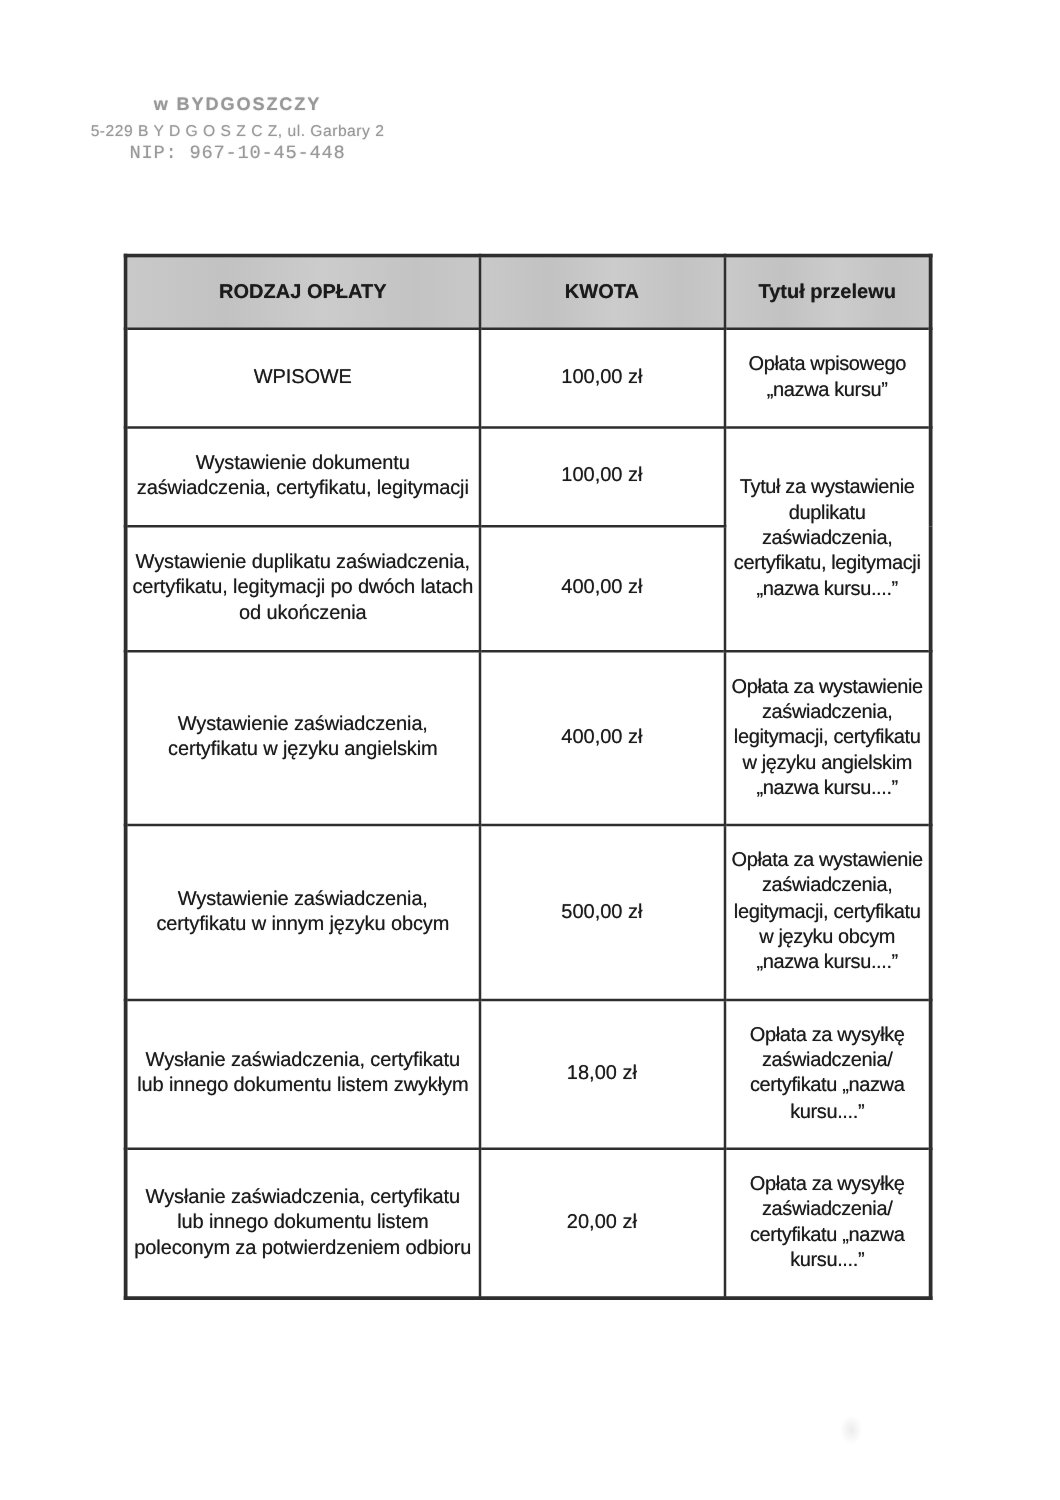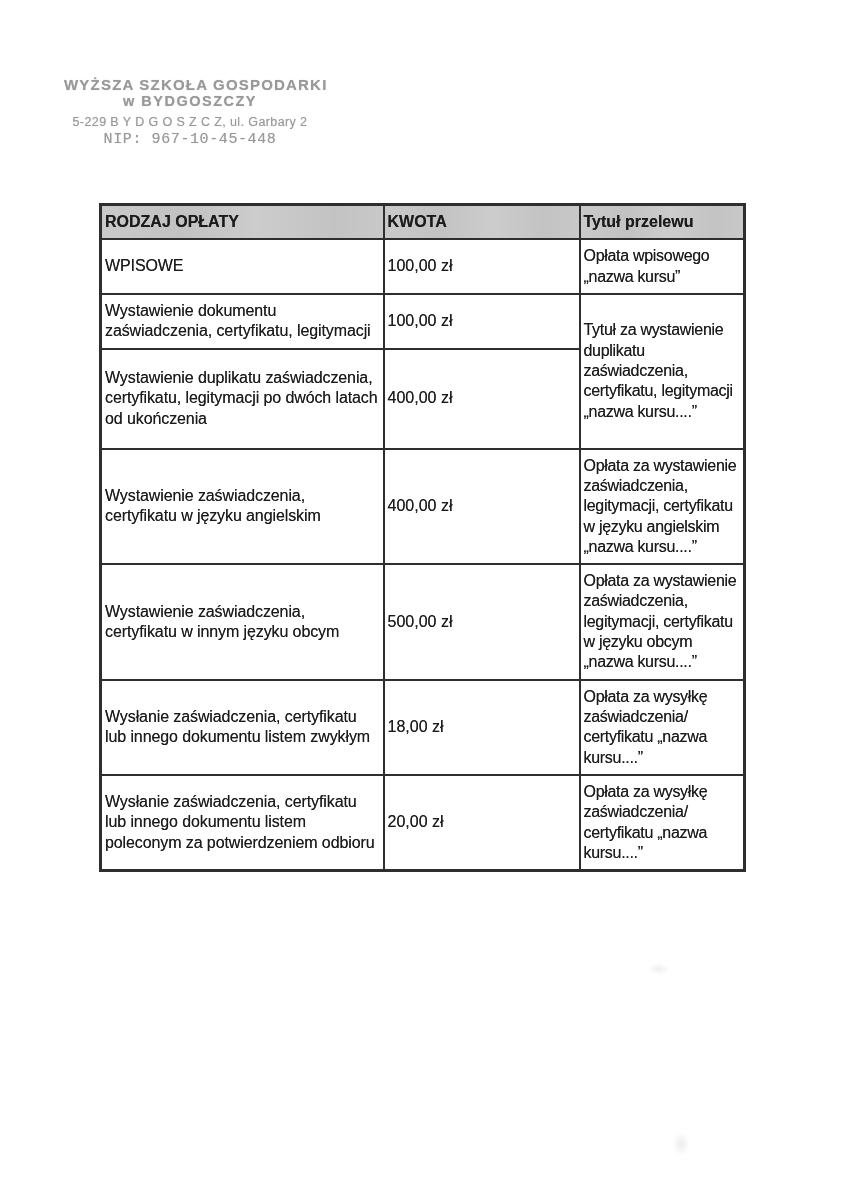--- a/index.html
+++ b/index.html
@@ -66,23 +66,23 @@
     border-collapse: collapse;
     table-layout: fixed;
     border: 3px solid var(--border_color, #2e2e2e);
     color: var(--text_color, #1b1b1b);
     font-size: 16px;
     line-height: 1.27;
   }
   table.fees th,
   table.fees td {
     border: 2px solid var(--border_color, #2e2e2e);
-    text-align: left;
+    text-align: center;
     vertical-align: middle;
-    padding: 6px 3px;
+    padding: 18px 3px;
     text-shadow: 0 0 0.6px rgba(35,35,35,0.75);
     overflow: hidden;
   }
   table.fees th {
     background: linear-gradient(90deg, #c9c9c9 0%, #c2c2c2 28%, #cccccc 55%, #c3c3c3 82%, #c8c8c8 100%);
     font-weight: bold;
     font-size: 16px;
   }
   td.c3 { letter-spacing: -0.3px; }
   td.c1 { letter-spacing: -0.1px; }
@@ -106,21 +106,20 @@
     left: 672px; top: 1132px; width: 18px; height: 24px;
     background: radial-gradient(ellipse at center, rgba(120,120,120,0.14), rgba(120,120,120,0) 70%);
   }
 </style>
 </head>
 <body>
 
 <div class="page">
 
   <div class="stamp">
-    <div class="stamp-l1">WYŻSZA SZKOŁA GOSPODARKI</div>
     <div class="stamp-l2">w BYDGOSZCZY</div>
     <div class="stamp-l3">5-229 B Y D G O S Z C Z, ul. Garbary 2</div>
     <div class="stamp-l4">NIP: 967-10-45-448</div>
   </div>
 
   <table class="fees">
     <colgroup>
       <col style="width:283px">
       <col style="width:196px">
       <col style="width:165px">

